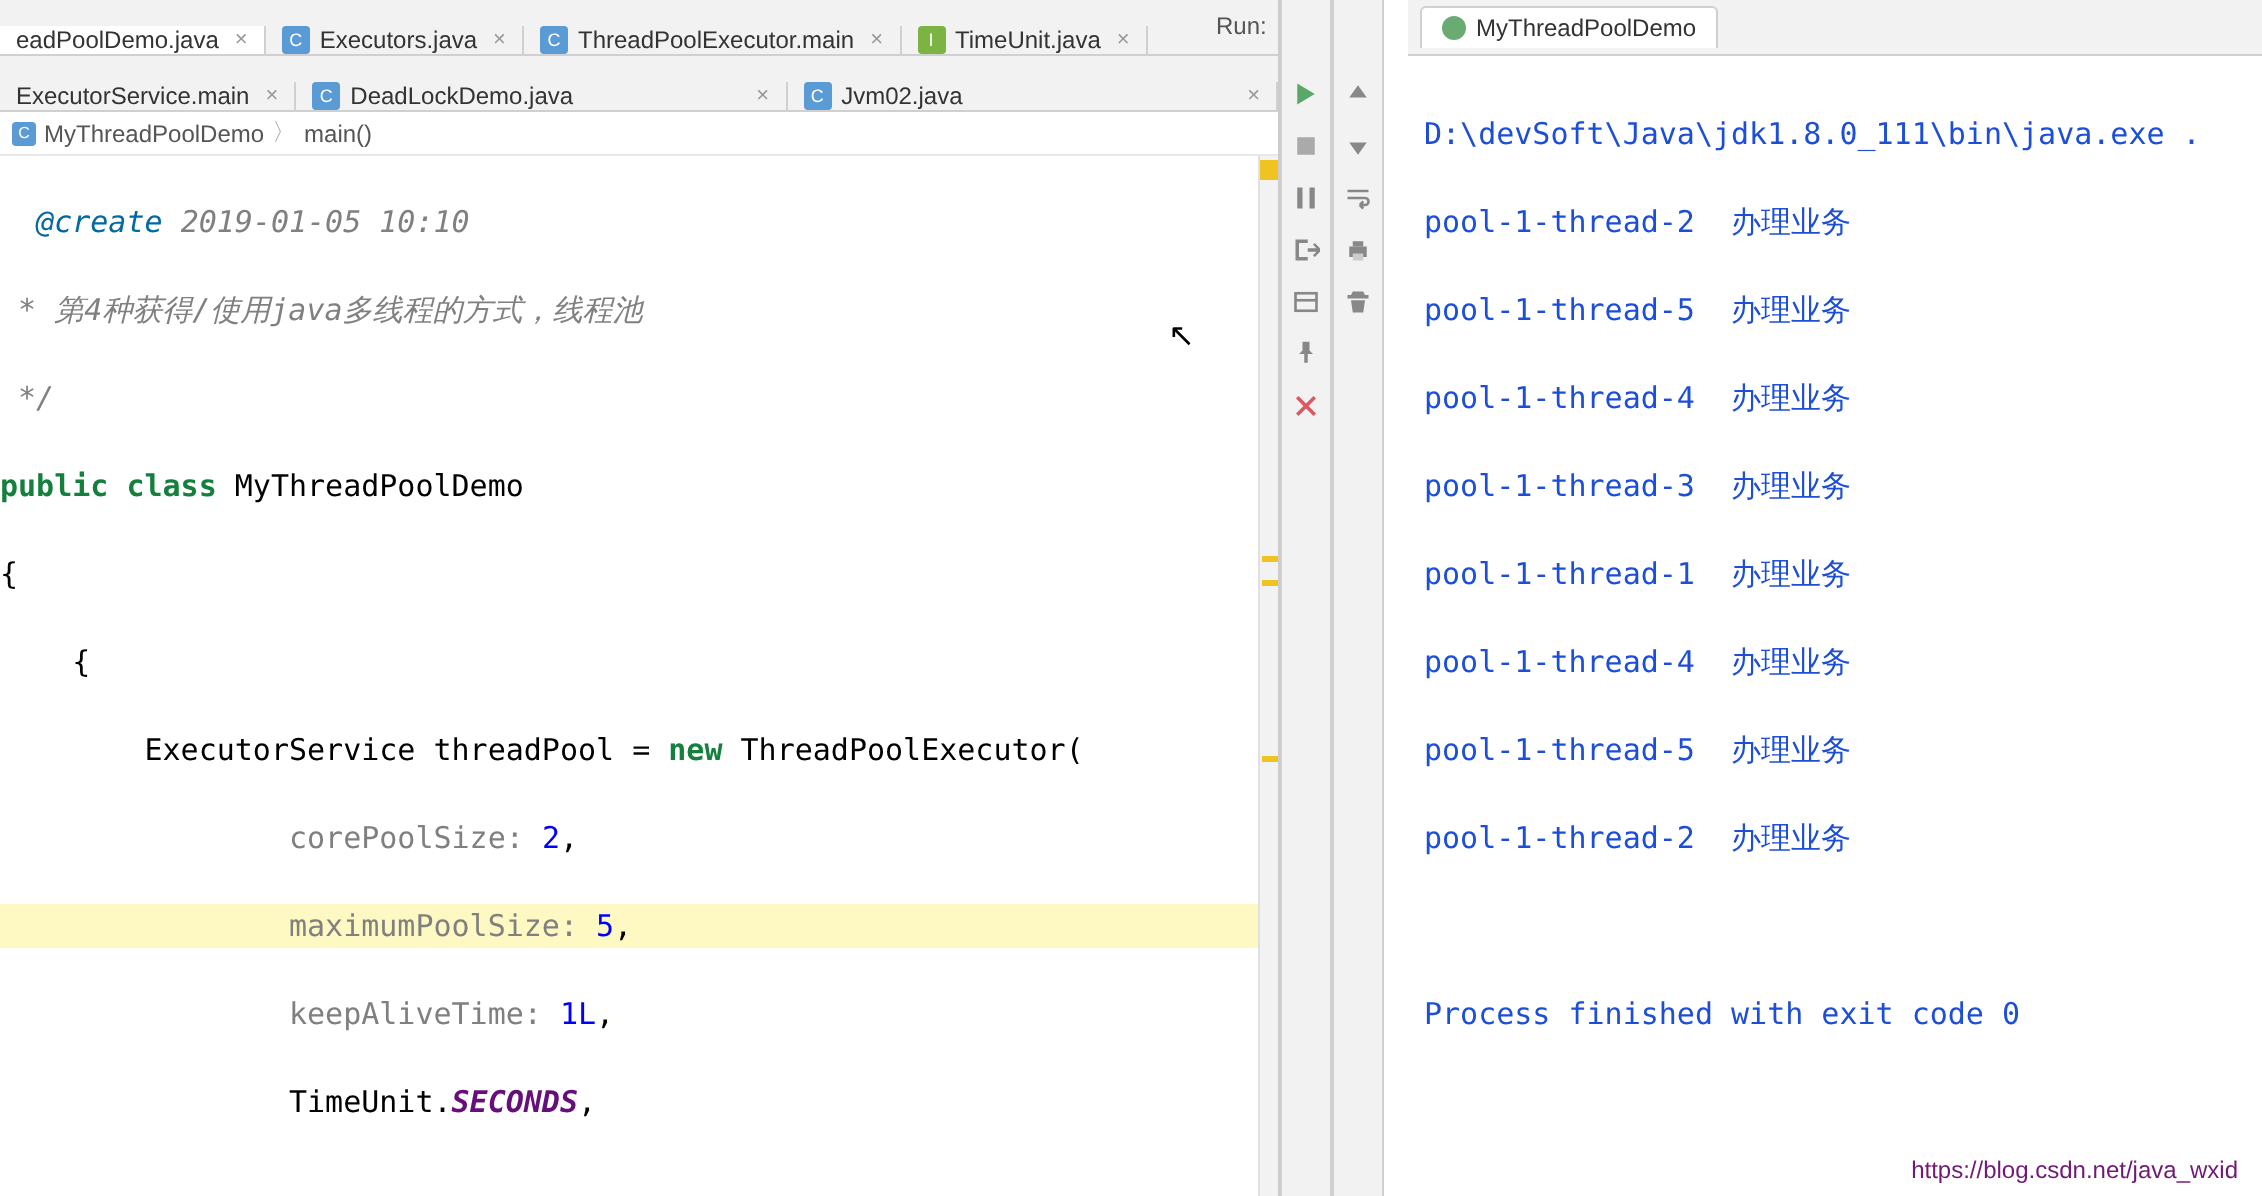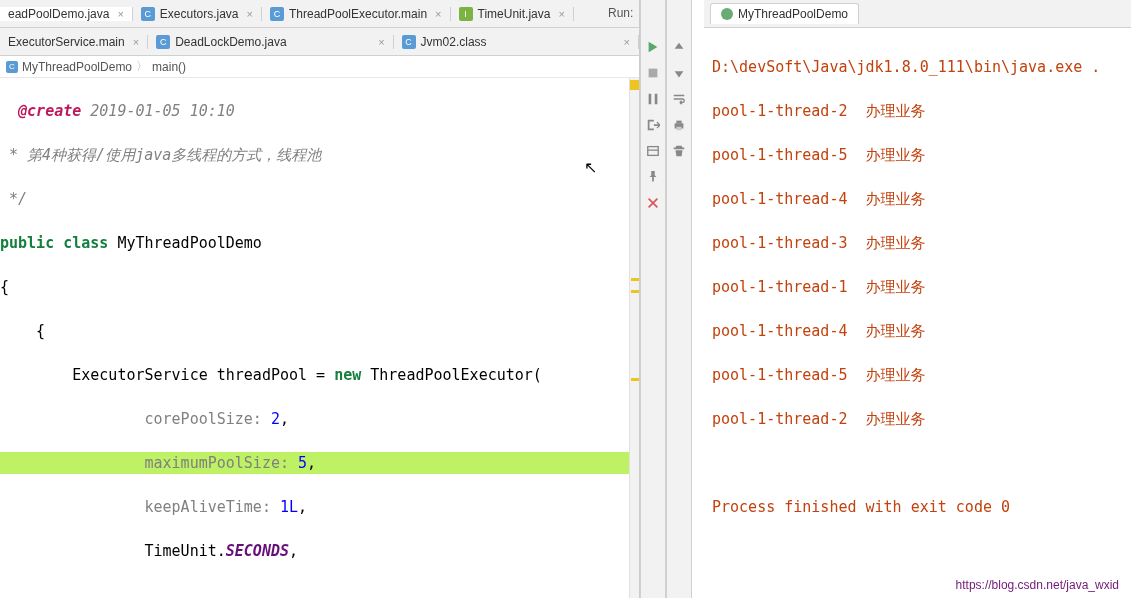--- a/index.html
+++ b/index.html
@@ -17,21 +17,21 @@
       width: 640px;
       display: flex;
       flex-direction: column;
       border-right: 1px solid #ccc;
     }
     .tabs-row {
       display: flex;
       background: #f2f2f2;
       border-bottom: 1px solid #d0d0d0;
       height: 28px;
-      align-items: center;
+      align-items: flex-end;
     }
     .tab {
       display: flex;
       align-items: center;
       padding: 0 8px;
       border-right: 1px solid #d0d0d0;
       gap: 5px;
       font-size: 12px;
       color: #333;
       background: #f2f2f2;
@@ -69,22 +69,22 @@
       overflow: hidden;
       color: #000;
       white-space: pre;
     }
     .code-area .line { padding-left: 0; }
     .cm-comment { color: #808080; font-style: italic; }
     .cm-keyword { color: #15803d; font-weight: bold; }
     .cm-number { color: #0000ff; }
     .cm-param { color: #808080; }
     .cm-static { font-style: italic; color: #660e7a; font-weight: bold;}
-    .cm-annotation { color: #be185d; font-weight: bold; }
-    .highlighted-line { background: #bef264; }
+    .cm-annotation { color: #0369a1; }
+    .highlighted-line { background: #fef9c3; }
     .right-gutter {
       position: absolute;
       right: 0; top: 0; bottom: 0;
       width: 10px;
       background: #f2f2f2;
       border-left: 1px solid #e0e0e0;
     }
     .gutter-mark { position: absolute; left: 1px; width: 8px; height: 3px; }
     .gutter-yellow { background: #f0c420; }
     .gutter-warn-box {
@@ -145,21 +145,21 @@
       border-bottom: none;
       padding: 3px 10px;
       border-radius: 3px 3px 0 0;
     }
     .console-out {
       flex: 1;
       font-family: "Consolas", "Menlo", monospace;
       font-size: 15px;
       line-height: 22px;
       padding: 6px 8px;
-      color: #c2410c;
+      color: #1d4ed8;
       white-space: pre;
     }
 
     .run-label {
       position: absolute;
       left: 608px;
       top: 6px;
       font-size: 12px;
       color: #555;
     }
@@ -211,21 +211,21 @@
       <span>ExecutorService.main</span>
       <span class="tab-close">×</span>
     </div>
     <div class="tab" style="flex:1;justify-content:center;">
       <span class="tab-icon c-icon">C</span>
       <span>DeadLockDemo.java</span>
       <span class="tab-close" style="margin-left:auto;">×</span>
     </div>
     <div class="tab" style="flex:1;justify-content:center;">
       <span class="tab-icon c-icon">C</span>
-      <span>Jvm02.class</span>
+      <span>Jvm02.java</span>
       <span class="tab-close" style="margin-left:auto;">×</span>
     </div>
   </div>
 
   <div class="breadcrumb">
     <span class="tab-icon c-icon" style="width:12px;height:12px;font-size:8px;">C</span>
     <span>MyThreadPoolDemo</span>
     <span class="bc-sep">〉</span>
     <span>main()</span>
   </div>

